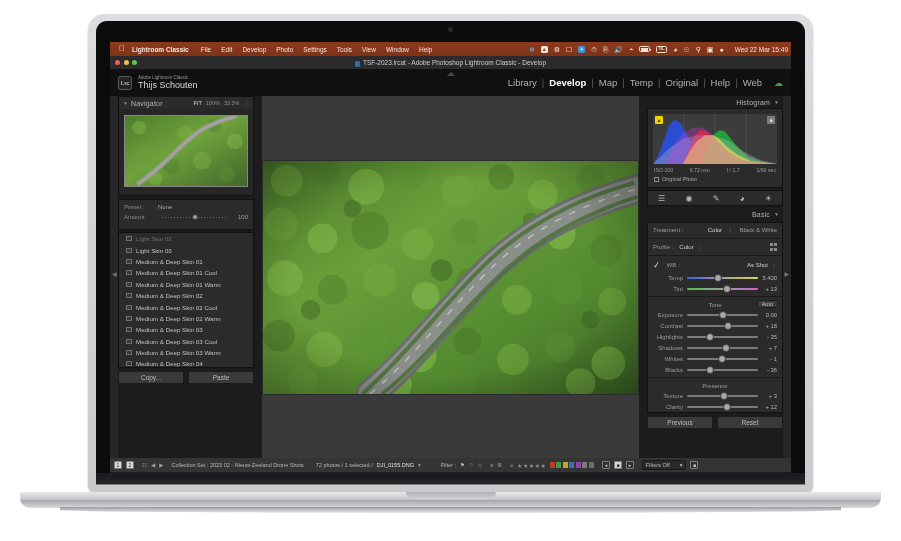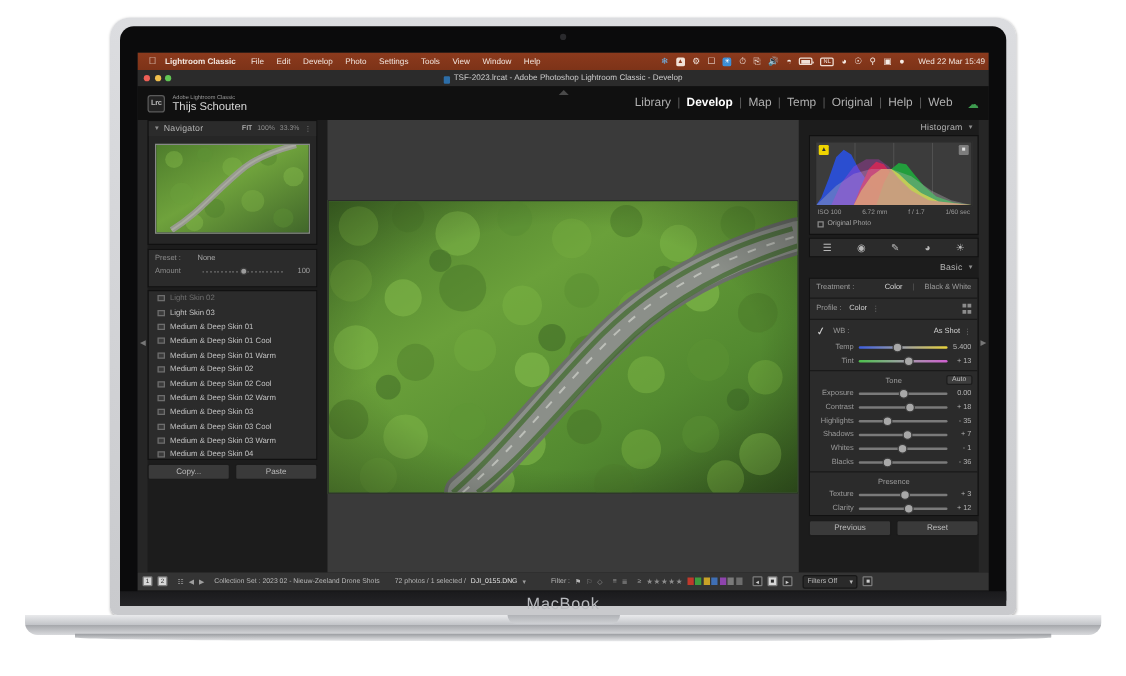--- a/index.html
+++ b/index.html
@@ -784,17 +784,16 @@
 
     <div class="filmstrip">
       
       
       
     </div>
 
   </div>
 
   <div class="chinbar"></div>
-  <div class="chin-text">MacBook</div>
   <div class="base"></div>
   <div class="base-notch"></div>
   <div class="base-shadow"></div>
 </div>
 
 </body></html>

